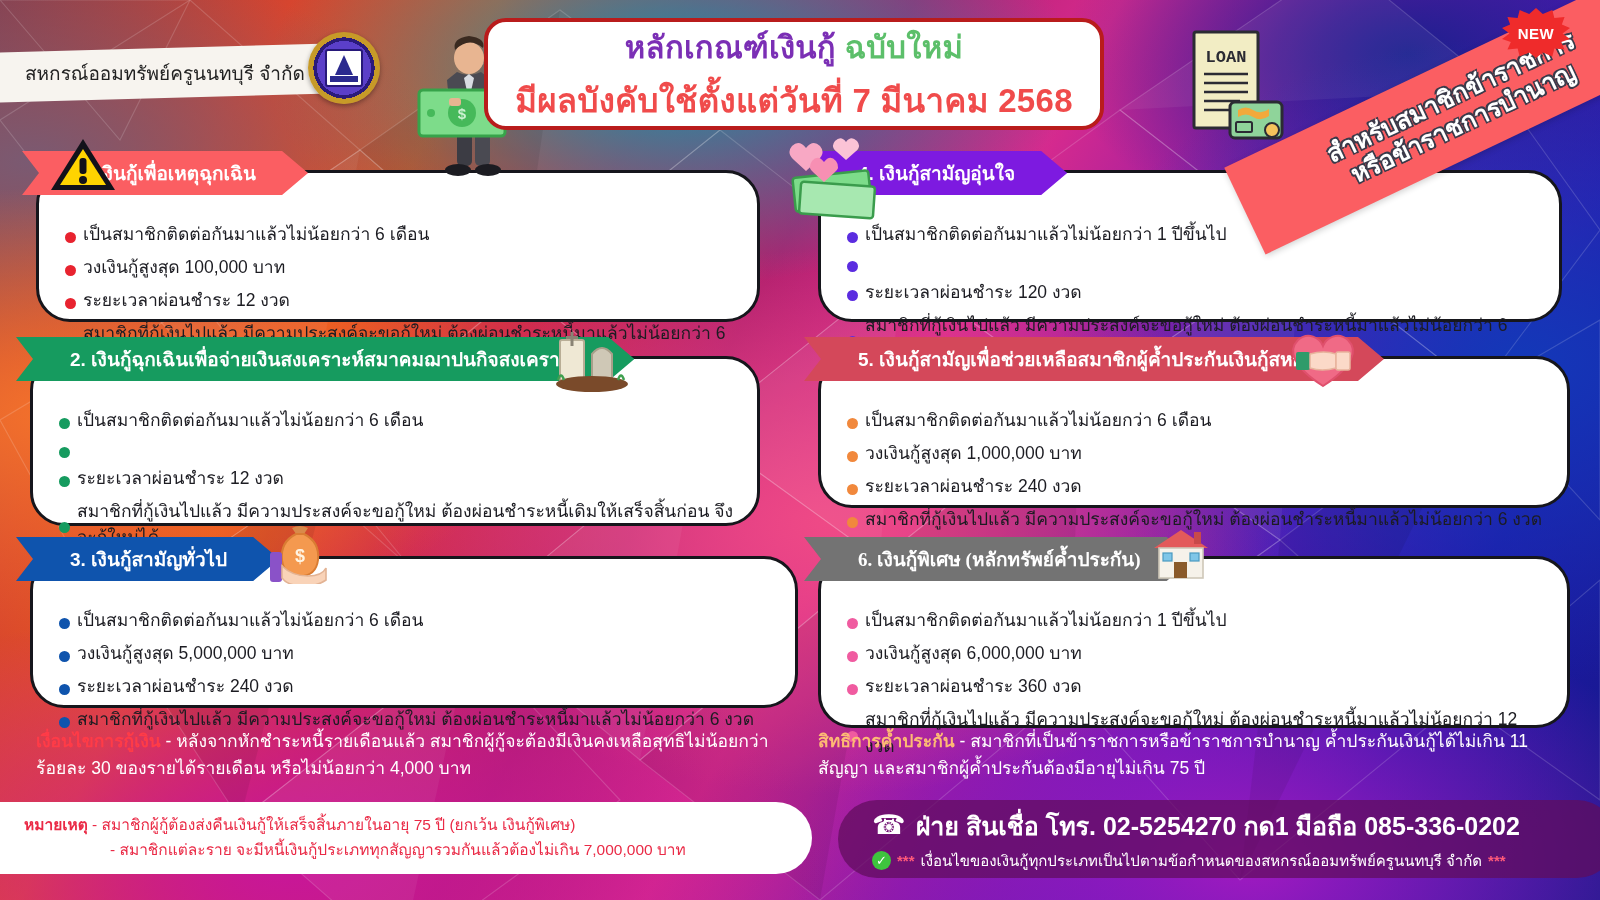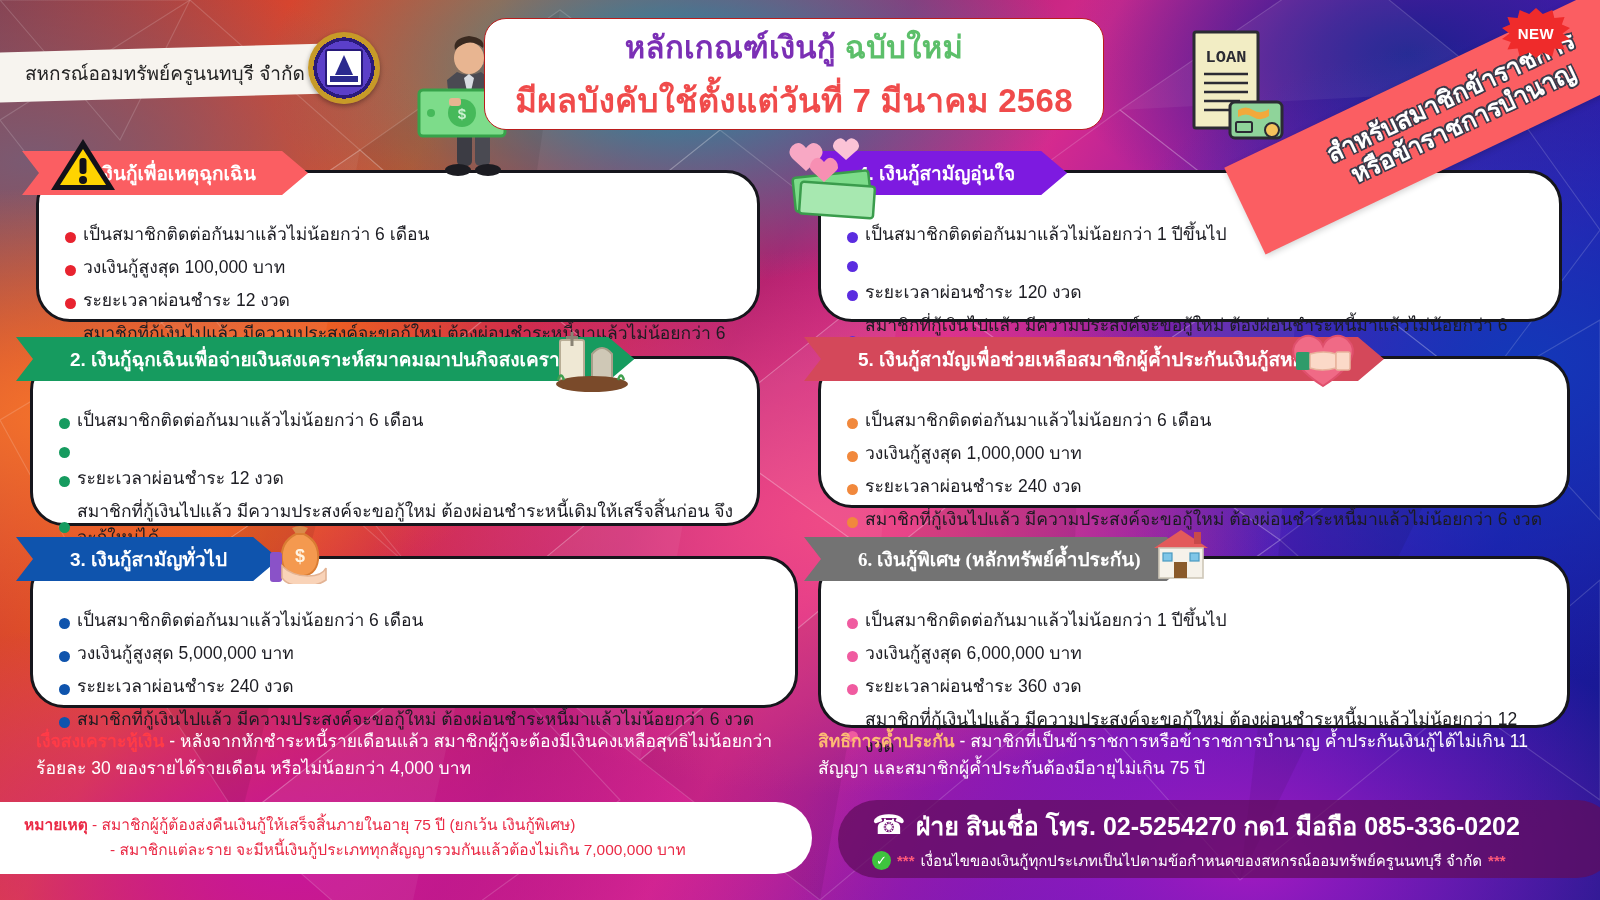--- a/index.html
+++ b/index.html
@@ -77,21 +77,21 @@
     font-size: 25px; font-weight: bold; color: #fff; white-space: nowrap;
     line-height: 1.18;
     text-shadow: -1.6px -1.6px 0 #3a3a4a, 1.6px -1.6px 0 #3a3a4a,
                  -1.6px 1.6px 0 #3a3a4a, 1.6px 1.6px 0 #3a3a4a;
   }
 
   
   .title-banner {
     position: absolute; left: 484px; top: 18px; width: 620px; height: 112px;
     background: #fff; border-radius: 22px; z-index: 5;
-    border: 1px solid #b91c1c;
+    border: 4px solid #b91c1c;
     display: flex; flex-direction: column;
     align-items: center; justify-content: center; gap: 2px;
   }
   .title-line1 { font-size: 31px; font-weight: bold; white-space: nowrap; letter-spacing: .3px; }
   .title-line1 .t-purple { color: #7b2fb5; }
   .title-line1 .t-green  { color: #5cbf6a; }
   .title-line2 {
     font-size: 33px; font-weight: bold; color: #f04b4b; white-space: nowrap;
     letter-spacing: .3px;
   }
@@ -492,21 +492,21 @@
   <path d="M31 2 L58 20 L4 20 Z" fill="#e35a5a"></path>
   <rect x="9" y="20" width="44" height="30" fill="#f6f2ea" stroke="#cfc7b8" stroke-width="1.6"></rect>
   <rect x="24" y="34" width="13" height="16" fill="#8a5a2a"></rect>
   <rect x="13" y="25" width="9" height="8" fill="#7fc6e8" stroke="#4a9ac0" stroke-width="1.2"></rect>
   <rect x="40" y="25" width="9" height="8" fill="#7fc6e8" stroke="#4a9ac0" stroke-width="1.2"></rect>
   <rect x="44" y="4" width="7" height="12" fill="#c84a4a"></rect>
 </svg>
 
 <div class="cond" id="cond-left">
   <div>
-    <span class="hl-red" style="color: rgb(255, 59, 71);">เงื่จสงเคราะหู้เงิน</span><span> - หลังจากหักชำระหนี้รายเดือนแล้ว สมาชิกผู้กู้จะต้องมีเงินคงเหลือสุทธิไม่น้อยกว่าร้อยละ 30 ของรายได้รายเดือน หรือไม่น้อยกว่า 4,000 บาท</span>
+    <span class="hl-red" style="color: rgb(255, 59, 71);">เงื่อนไขการกู้เงิน</span><span> - หลังจากหักชำระหนี้รายเดือนแล้ว สมาชิกผู้กู้จะต้องมีเงินคงเหลือสุทธิไม่น้อยกว่าร้อยละ 30 ของรายได้รายเดือน หรือไม่น้อยกว่า 4,000 บาท</span>
   </div>
 </div>
 <div class="cond" id="cond-right">
   <div>
     <span class="hl-yellow" style="color: #fdba74;">สิทธิการค้ำประกัน</span><span> - สมาชิกที่เป็นข้าราชการหรือข้าราชการบำนาญ ค้ำประกันเงินกู้ได้ไม่เกิน 11 สัญญา และสมาชิกผู้ค้ำประกันต้องมีอายุไม่เกิน 75 ปี</span>
   </div>
 </div>
 
 <div class="note-pill">
   <div class="nl" style="color: rgb(234, 42, 70);">

